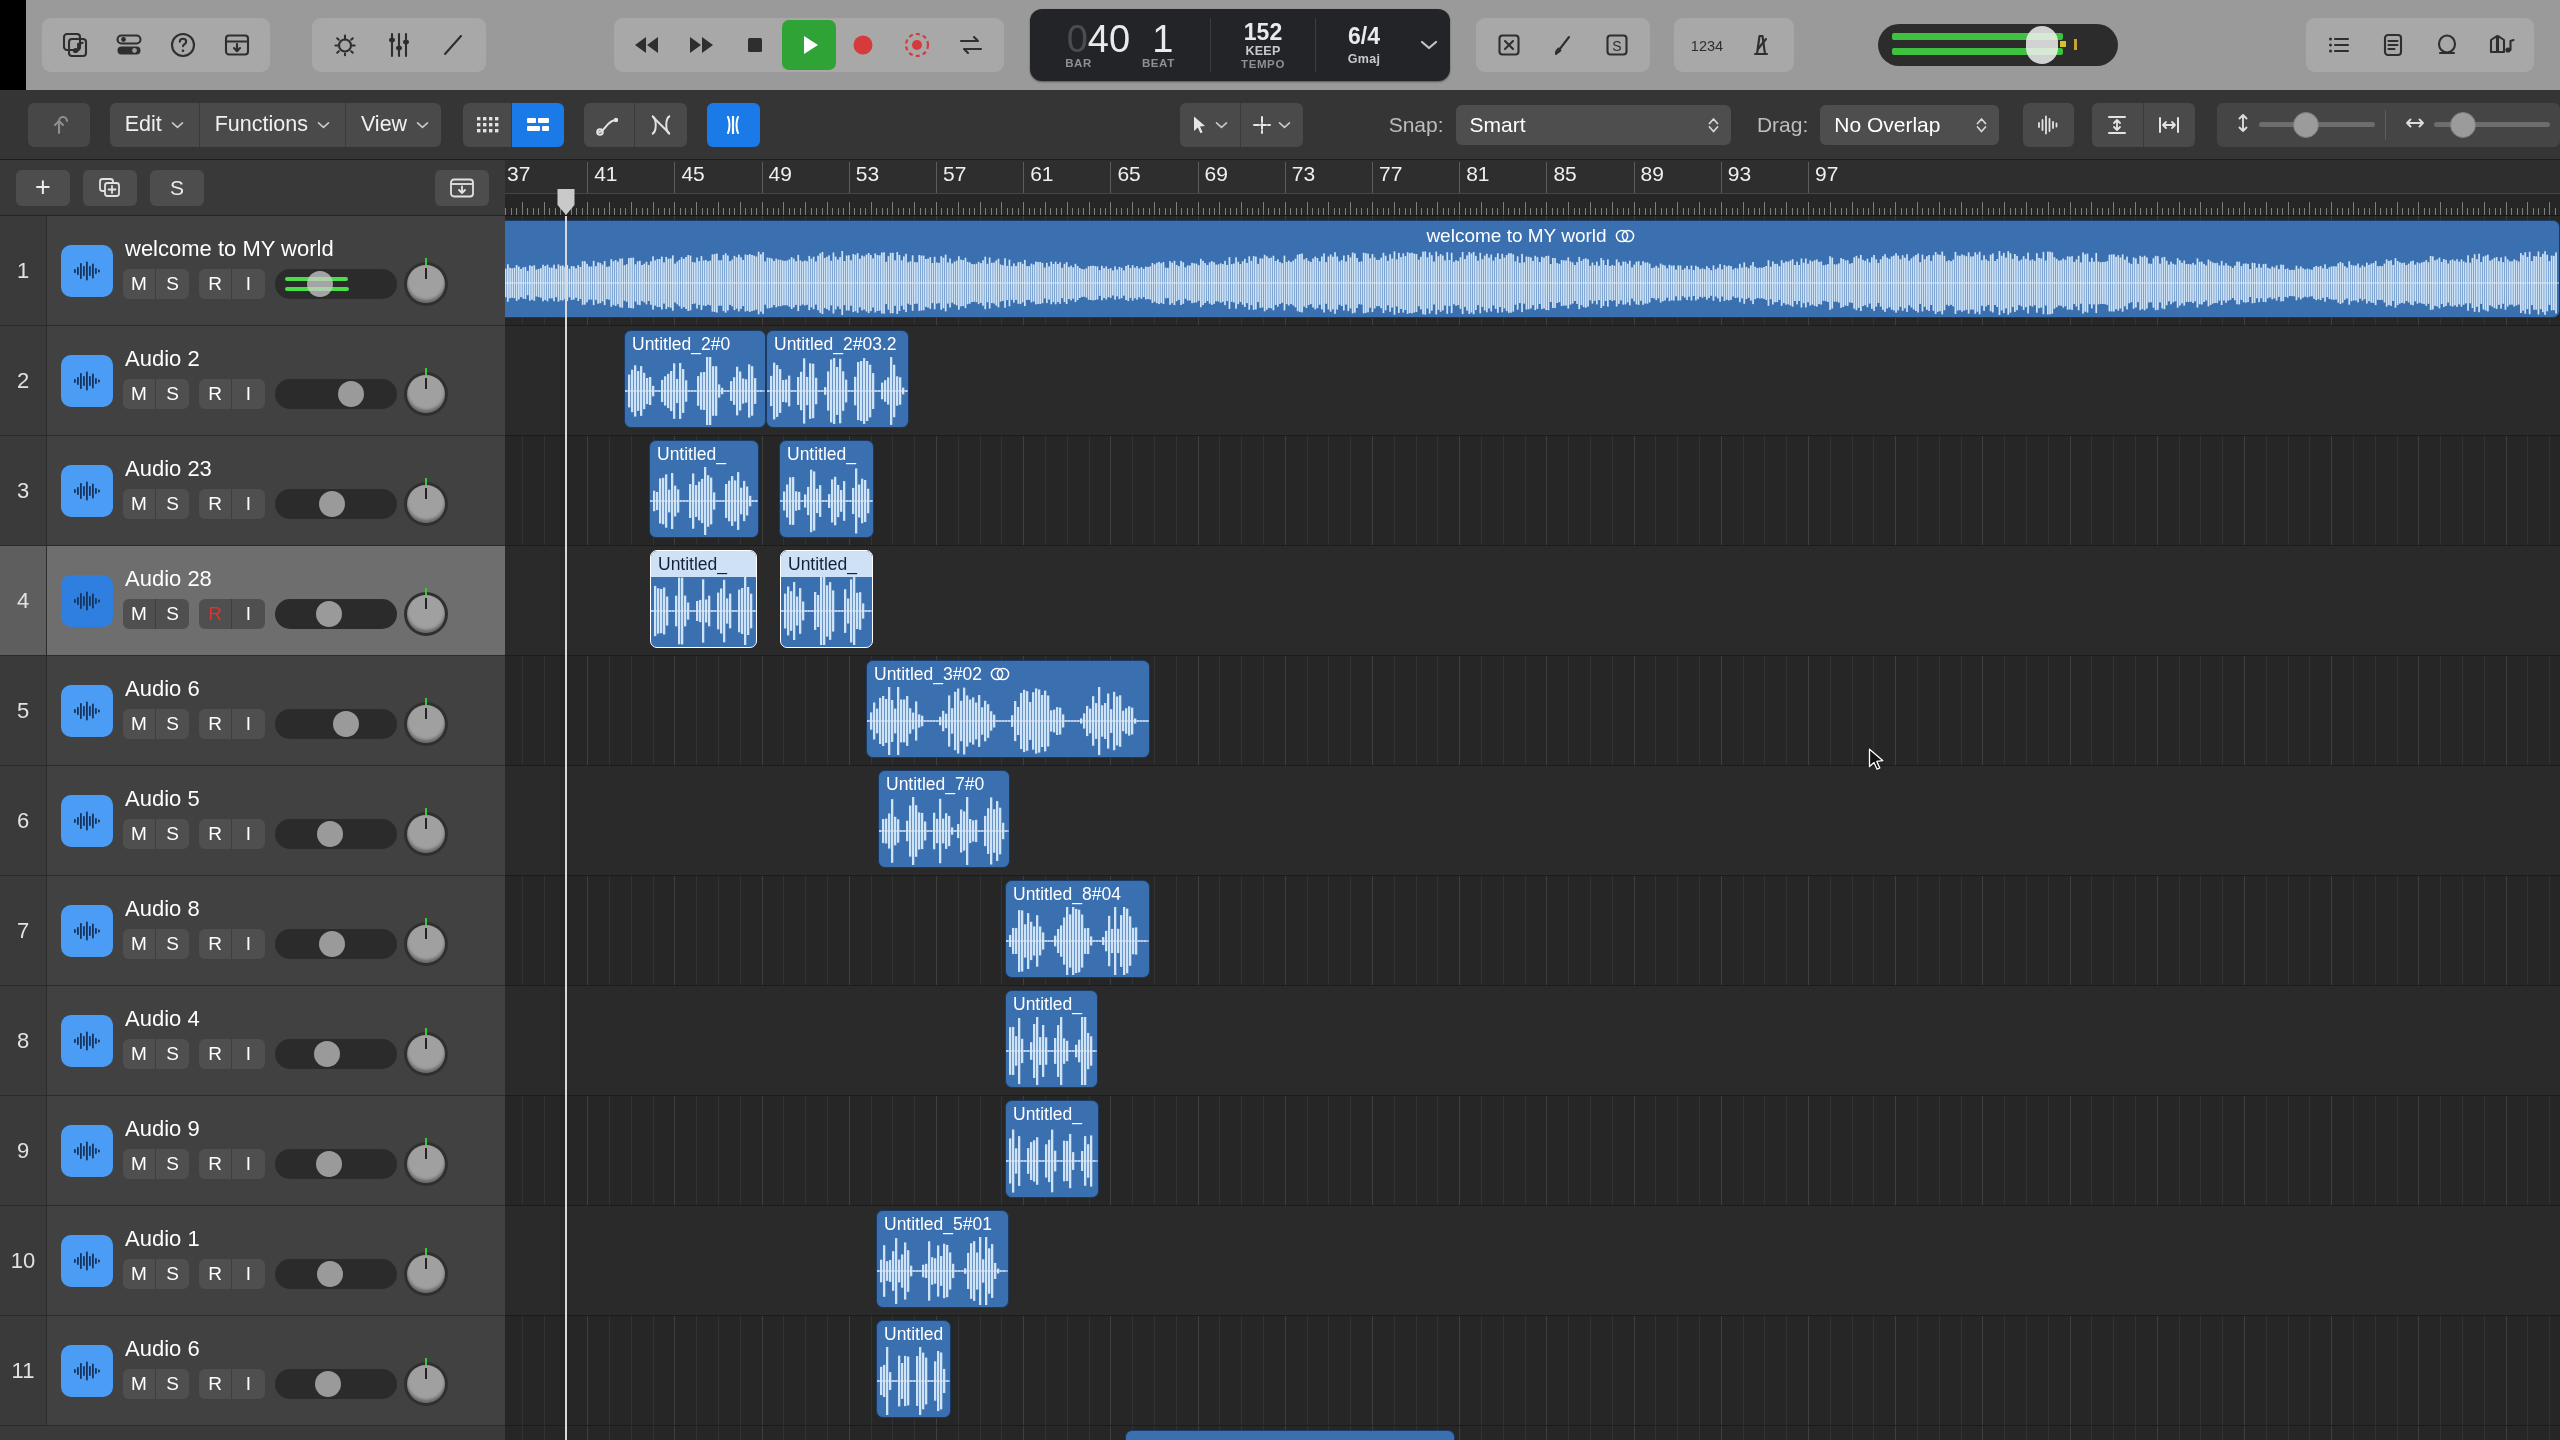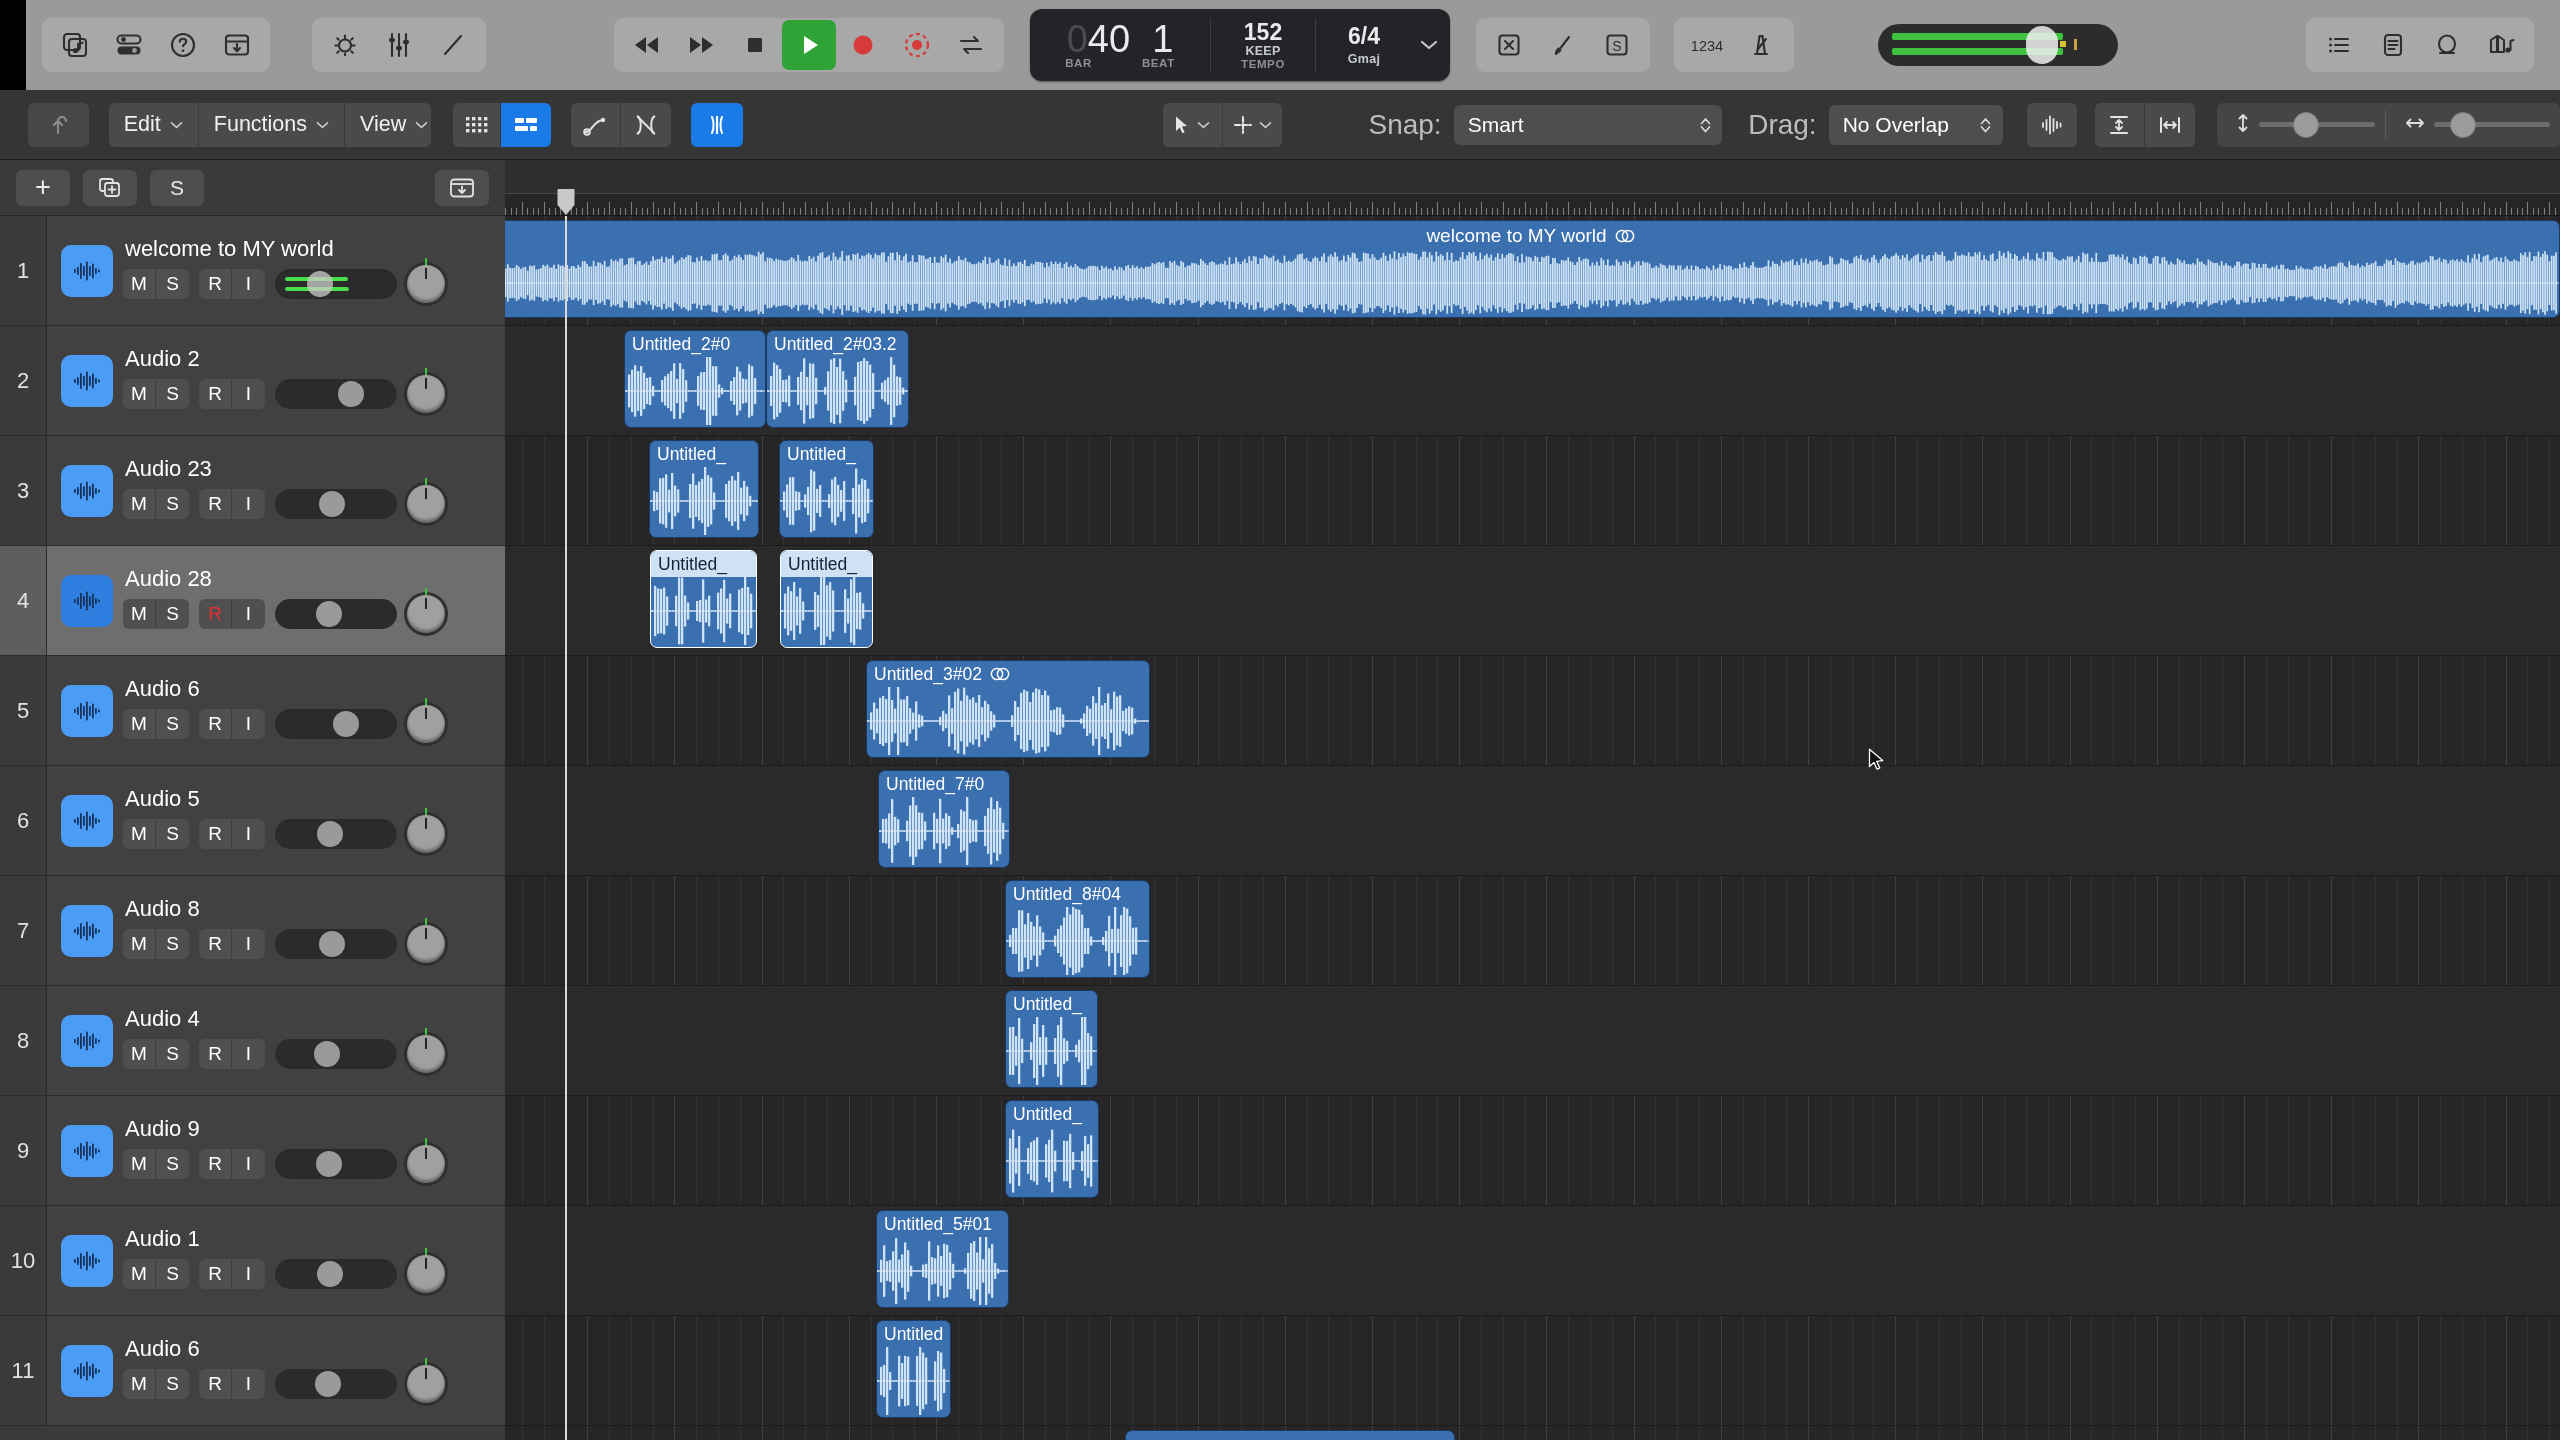--- a/index.html
+++ b/index.html
@@ -83,21 +83,21 @@
                   justify-content:center; cursor:pointer;
                   border-right: 1px solid #3a3a3a; color:#e9e9e9;}
   .cb-seg > div:last-child { border-right: none; }
   .cb-seg > div.on { background: #1a7ae8; }
   .cb-seg > div.onblue { background: #1a7ae8; }
   .menu-item { display:flex; align-items:center; gap:9px; padding: 0 15px;
                height: 44px; background:#4a4a4a; cursor:pointer; color:#f0f0f0;
                font-size: 21.5px; border-right: 1px solid #3a3a3a;}
   .menu-item:last-child{border-right:none;}
   .chev-sm { width: 13px; height: 8px; }
-  .cb-label { color:#bdbdbd; font-size: 28px; }
+  .cb-label { color:#bdbdbd; font-size: 21px; }
   .cb-select {
     height: 40px; background: #4e4e4e; border-radius: 6px;
     display: flex; align-items: center; justify-content: space-between;
     padding: 0 10px 0 14px; color: #fff; font-size: 21px; cursor: pointer;
   }
   .stepper { width: 14px; display:flex; flex-direction:column; gap:3px; align-items:center;}
   .zoom-slider { position: relative; width: 116px; height: 30px; display:flex; align-items:center;}
   .zs-track { width: 100%; height: 5px; background: #6d6d6d; border-radius: 3px; }
   .zs-knob { position:absolute; width: 26px; height: 26px; border-radius:50%;
              background:#9b9b9b; border: 1px solid #7d7d7d;}
@@ -1052,20 +1052,38 @@
             <div class="kt"></div>
             <div class="kp"></div>
           </div>
         </div>
       </div>
     </div>
       </div>
     </div>
 
   <div id="ruler">
+    <div id="ruler-nums">
+        <div class="rnum" style="left: -5px;">37</div>
+        <div class="rnum" style="left: 82.2px;">41</div>
+        <div class="rnum" style="left: 169.4px;">45</div>
+        <div class="rnum" style="left: 256.6px;">49</div>
+        <div class="rnum" style="left: 343.8px;">53</div>
+        <div class="rnum" style="left: 431px;">57</div>
+        <div class="rnum" style="left: 518.2px;">61</div>
+        <div class="rnum" style="left: 605.4px;">65</div>
+        <div class="rnum" style="left: 692.6px;">69</div>
+        <div class="rnum" style="left: 779.8px;">73</div>
+        <div class="rnum" style="left: 867px;">77</div>
+        <div class="rnum" style="left: 954.2px;">81</div>
+        <div class="rnum" style="left: 1041.4px;">85</div>
+        <div class="rnum" style="left: 1128.6px;">89</div>
+        <div class="rnum" style="left: 1215.8px;">93</div>
+        <div class="rnum" style="left: 1303px;">97</div>
+      </div>
     <div id="ruler-ticks">
         <div class="tick" style="left: 0.45px; height: 7px;"></div>
         <div class="tick" style="left: 5.9px; height: 7px;"></div>
         <div class="tick" style="left: 11.35px; height: 7px;"></div>
         <div class="tick" style="left: 16.8px; height: 13px;"></div>
         <div class="tick" style="left: 22.25px; height: 7px;"></div>
         <div class="tick" style="left: 27.7px; height: 7px;"></div>
         <div class="tick" style="left: 33.15px; height: 7px;"></div>
         <div class="tick" style="left: 38.6px; height: 13px;"></div>
         <div class="tick" style="left: 44.05px; height: 7px;"></div>

